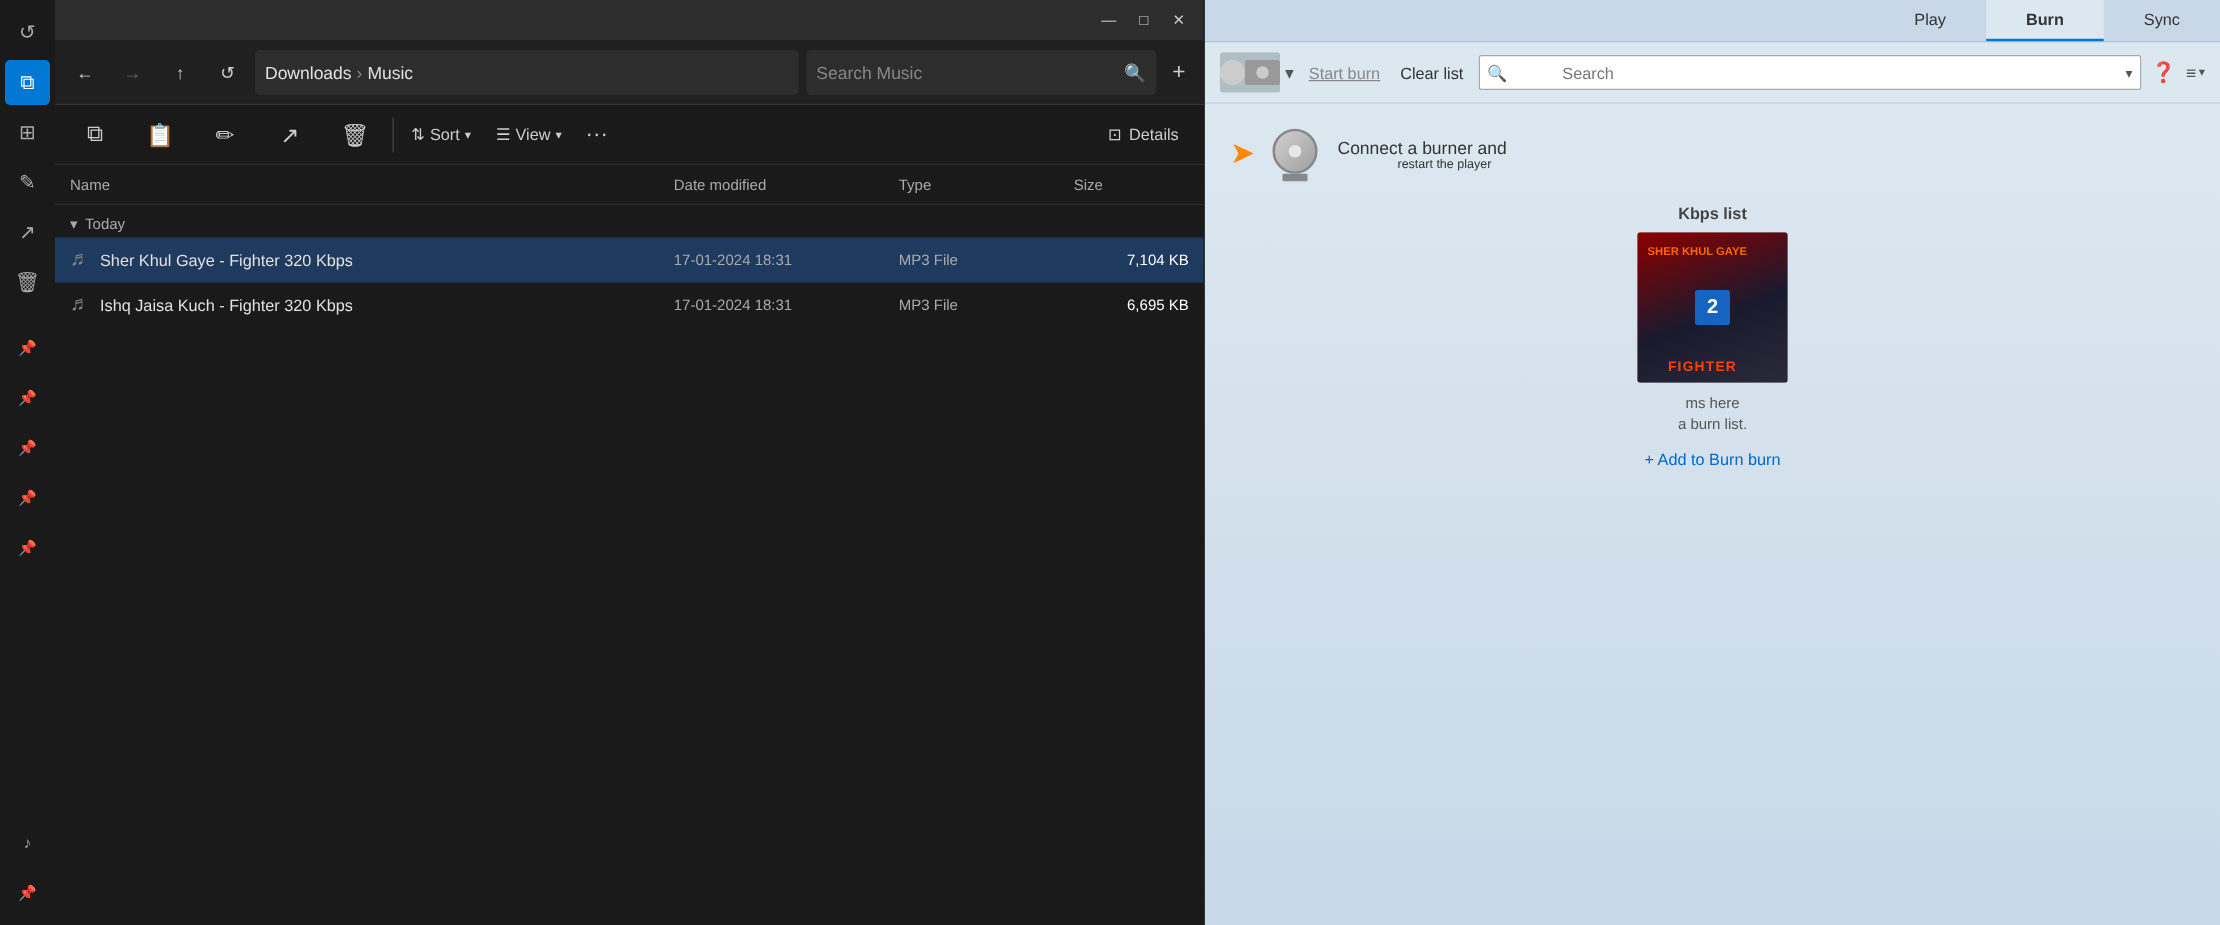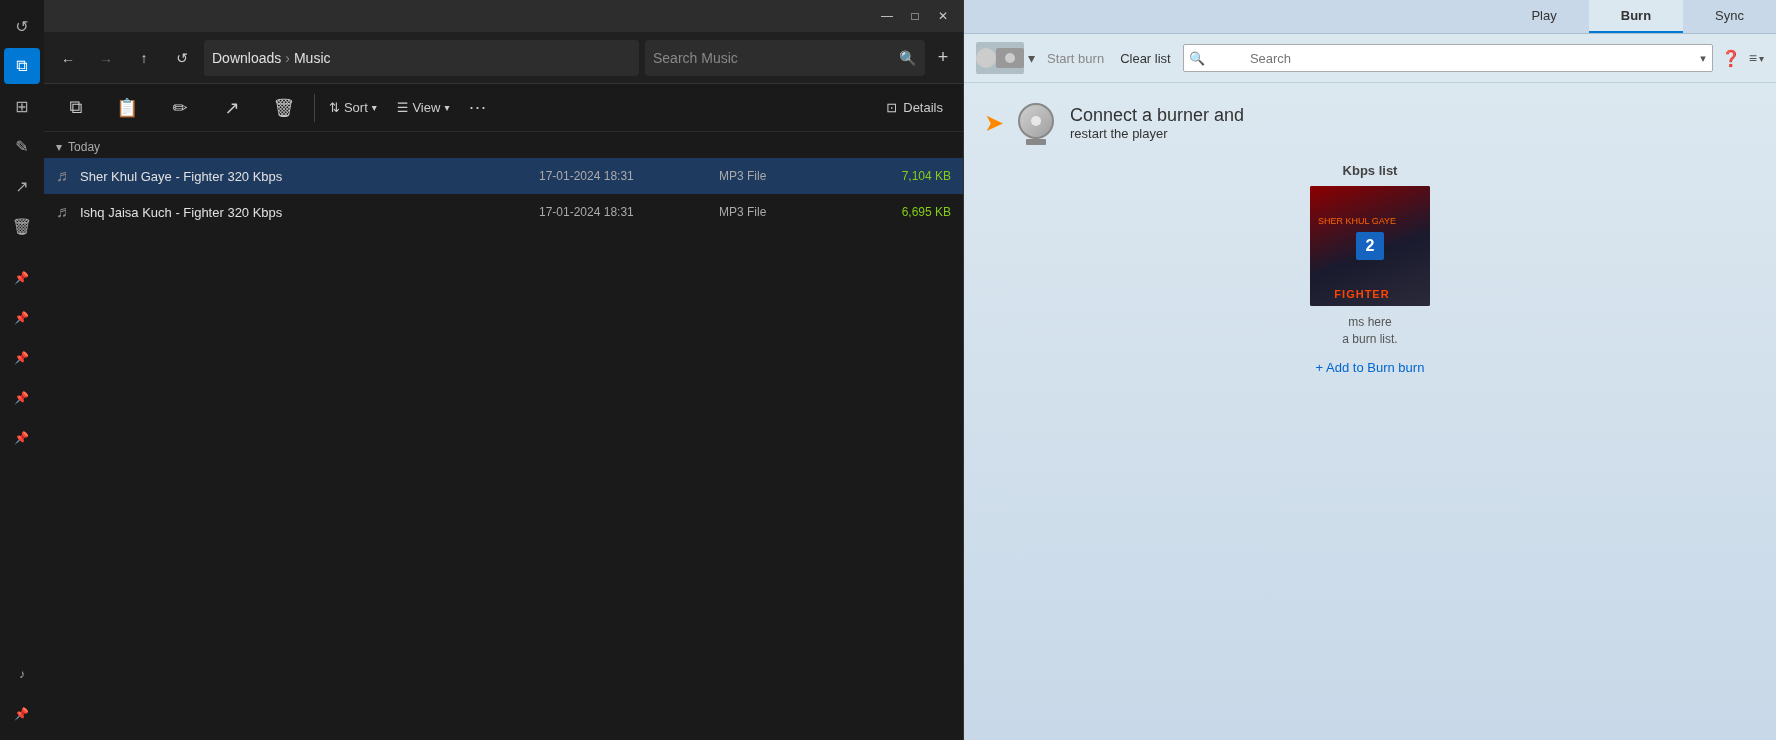--- a/index.html
+++ b/index.html
@@ -251,21 +251,21 @@
     .file-name-cell {
       display: flex;
       align-items: center;
       gap: 8px;
       padding: 0 4px;
     }
     .file-icon { font-size: 16px; color: #888; flex-shrink: 0; }
     .file-name { color: #e0e0e0; font-size: 13px; white-space: nowrap; overflow: hidden; text-overflow: ellipsis; }
     .file-date { color: #aaa; font-size: 12px; padding: 0 4px; }
     .file-type { color: #aaa; font-size: 12px; padding: 0 4px; }
-    .file-size { color: #84cc16; font-size: 12px; padding: 0 4px; text-align: right; }
+    .file-size { color: #ffffff; font-size: 12px; padding: 0 4px; text-align: right; }
 
     
     .media-player {
       flex: 1;
       background: #dce8f0;
       display: flex;
       flex-direction: column;
     }
 
     
@@ -324,20 +324,21 @@
     .player-search-dropdown { color: #555; font-size: 11px; cursor: pointer; }
     .player-help { color: #555; font-size: 16px; cursor: pointer; background: transparent; border: none; }
     .start-burn-btn {
       background: transparent;
       border: none;
       color: #888;
       font-size: 13px;
       cursor: not-allowed;
       white-space: nowrap;
       padding: 0 4px;
+      text-decoration: underline;
     }
     .clear-list-btn {
       background: transparent;
       border: none;
       color: #333;
       font-size: 13px;
       cursor: pointer;
       white-space: nowrap;
       padding: 0 4px;
     }
@@ -412,30 +413,29 @@
       border-radius: 2px;
       position: relative;
       overflow: hidden;
       display: flex;
       align-items: center;
       justify-content: center;
     }
     .album-art-text {
       color: #ff6600;
       font-size: 9px;
-      font-weight: normal;
+      font-weight: bold;
       text-align: left;
       text-transform: uppercase;
       line-height: 1.2;
       padding: 4px;
       z-index: 2;
       position: absolute;
       top: 6px;
       left: 4px;
-      margin-top: 20px;
     }
     .album-badge {
       position: absolute;
       top: 50%;
       left: 50%;
       transform: translate(-50%, -50%);
       width: 28px;
       height: 28px;
       background: #1565c0;
       border-radius: 2px;
@@ -559,20 +559,26 @@
     </button>
     <button class="more-btn">···</button>
     <button class="details-btn">
       <span>⊡</span>
       <span>Details</span>
     </button>
   </div>
 
   <div class="file-list">
 
+    <div class="column-headers">
+      <div class="col-header">Name</div>
+      <div class="col-header">Date modified</div>
+      <div class="col-header">Type</div>
+      <div class="col-header">Size</div>
+    </div>
 
     <div class="group-header">
       <span class="group-header-arrow">▾</span>
       <span>Today</span>
     </div>
 
     <div class="file-row selected">
       <div class="file-name-cell">
         <span class="file-icon">♬</span>
         <span class="file-name">Sher Khul Gaye - Fighter 320 Kbps</span>
@@ -635,22 +641,22 @@
       <div class="burner-message">
 
         <div style="position:relative; width:70px; height:40px; flex-shrink:0;">
           <span style="position:absolute; left:0; top:50%; transform:translateY(-50%); color:#ff8800; font-size:24px;">➤</span>
           <div style="position:absolute; right:0; top:0; width:36px; height:36px; border-radius:50%; background:linear-gradient(135deg,#d0d0d0,#a0a0a0); border:2px solid #888; display:flex; align-items:center; justify-content:center;">
             <div style="width:10px; height:10px; background:#e8e8e8; border-radius:50%;"></div>
           </div>
           <div style="position:absolute; right:8px; bottom:-2px; width:20px; height:6px; background:#888; border-radius:1px;"></div>
         </div>
         <div>
-          <div style="color:#333; font-size:18px;">Connect a burner and</div>
-          <div style="color:#333; font-size:13px;">restart the player</div>
+          <div style="color:#333; font-size:14px;">Connect a burner and</div>
+          <div style="color:#333; font-size:10px;margin-left:48px;">restart the player</div>
         </div>
       </div>
 
       <div class="burn-list-label">Kbps list</div>
 
       <div class="burn-list-area">
         <div class="album-art">
 
           <div style="position:absolute; top:0; left:0; right:0; bottom:0; background: linear-gradient(160deg, #8b0000 0%, #1a1a2e 55%, #2a2a3a 100%);"></div>
           <div class="album-art-text">Sher Khul Gaye</div>

